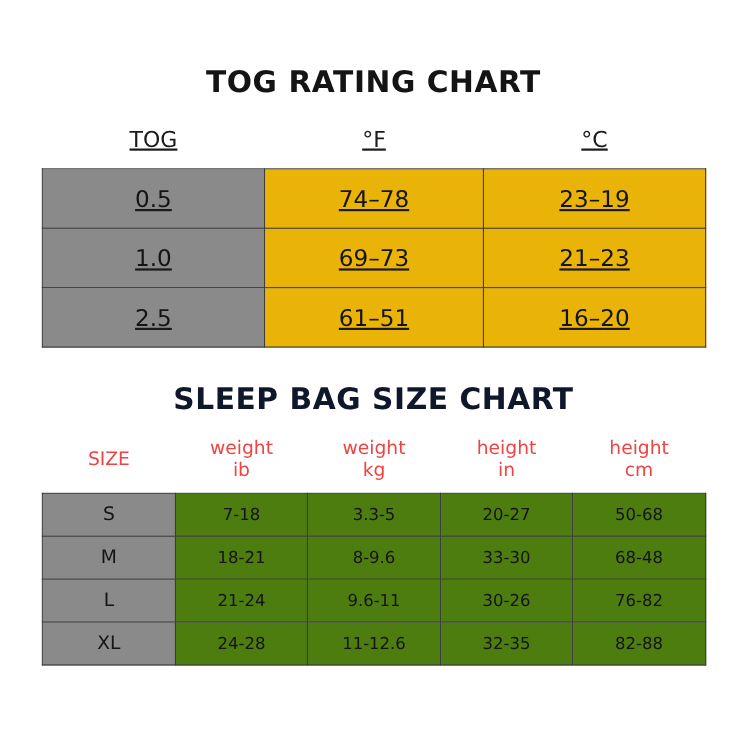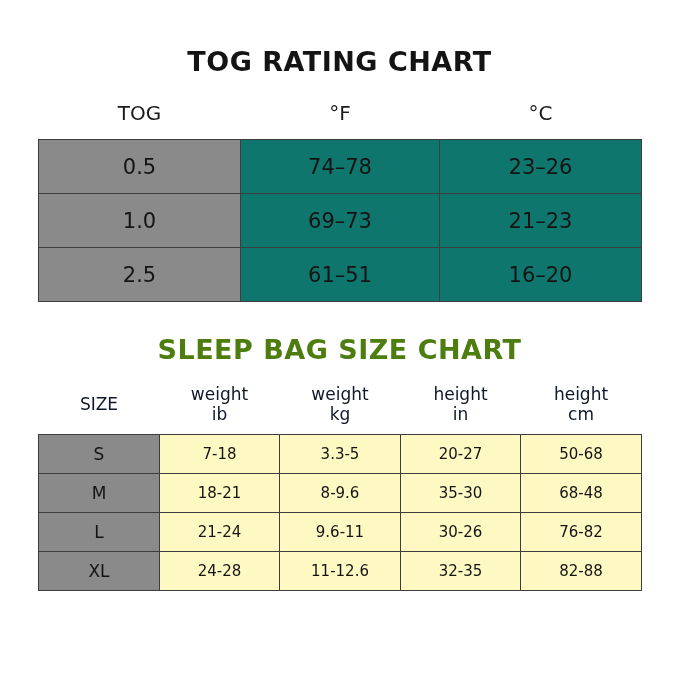--- a/index.html
+++ b/index.html
@@ -21,29 +21,30 @@
     padding: 0;
     position: relative;
   }
 
   
   .tog-title {
     text-align: center;
     font-size: 27px;
     font-weight: bold;
     letter-spacing: 0.5px;
-    margin-top: 46px;
+    margin-top: 60px;
     margin-bottom: 0;
     color: #141414;
   }
 
   .tog-wrap {
     margin-top: 24px;
     padding-left: 38px;
     padding-right: 38px;
+    text-decoration: underline;
   }
 
   table.tog {
     border-collapse: collapse;
     width: 603px;
     table-layout: fixed;
   }
   table.tog col.c1 { width: 202px; }
   table.tog col.c2 { width: 199px; }
   table.tog col.c3 { width: 202px; }
@@ -57,37 +58,37 @@
     border: none;
     background: transparent;
   }
 
   table.tog td {
     border: 1px solid #3d3d3d;
     text-align: center;
     font-size: 21px;
     height: 51px;
     color: #141414;
-    background: #0f766e;
+    background: #eab308;
   }
   table.tog td.label {
     background: #8a8a8a;
     color: #141414;
     margin-top: 44px;
   }
 
   
   .size-title {
     text-align: center;
     font-size: 27px;
     font-weight: bold;
     letter-spacing: 0.5px;
     margin-top: 32px;
     margin-bottom: 0;
-    color: #4d7c0f;
+    color: #0f172a;
   }
 
   .size-wrap {
     margin-top: 20px;
     padding-left: 38px;
     padding-right: 38px;
   }
 
   table.size {
     border-collapse: collapse;
@@ -96,38 +97,38 @@
   }
   table.size col.s1 { width: 121px; }
   table.size col.s2 { width: 120px; }
   table.size col.s3 { width: 121px; }
   table.size col.s4 { width: 120px; }
   table.size col.s5 { width: 121px; }
 
   table.size th {
     font-size: 17px;
     font-weight: normal;
-    color: #0f172a;
+    color: #ef4444;
     padding: 0 0 10px 0;
     text-align: center;
     border: none;
     background: transparent;
     line-height: 1.15;
   }
   table.size th .hdr-line {
     display: block;
   }
 
   table.size td {
     border: 1px solid #3d3d3d;
     text-align: center;
     font-size: 15px;
     height: 36px;
     color: #141414;
-    background: #fef9c3;
+    background: #4d7c0f;
   }
   table.size td.label {
     background: #8a8a8a;
     color: #141414;
     font-size: 17px;
   }
 </style>
 </head>
 <body>
 
@@ -146,21 +147,21 @@
         <tr>
           <th>TOG</th>
           <th>°F</th>
           <th>°C</th>
         </tr>
       </thead>
       <tbody>
         <tr>
           <td class="label">0.5</td>
           <td>74–78</td>
-          <td>23–26</td>
+          <td>23–19</td>
         </tr>
         <tr>
           <td class="label">1.0</td>
           <td>69–73</td>
           <td>21–23</td>
         </tr>
         <tr>
           <td class="label">2.5</td>
           <td>61–51</td>
           <td>16–20</td>
@@ -208,21 +209,21 @@
           <td class="label">S</td>
           <td>7-18</td>
           <td>3.3-5</td>
           <td>20-27</td>
           <td>50-68</td>
         </tr>
         <tr>
           <td class="label">M</td>
           <td>18-21</td>
           <td>8-9.6</td>
-          <td>35-30</td>
+          <td>33-30</td>
           <td>68-48</td>
         </tr>
         <tr>
           <td class="label">L</td>
           <td>21-24</td>
           <td>9.6-11</td>
           <td>30-26</td>
           <td>76-82</td>
         </tr>
         <tr>

